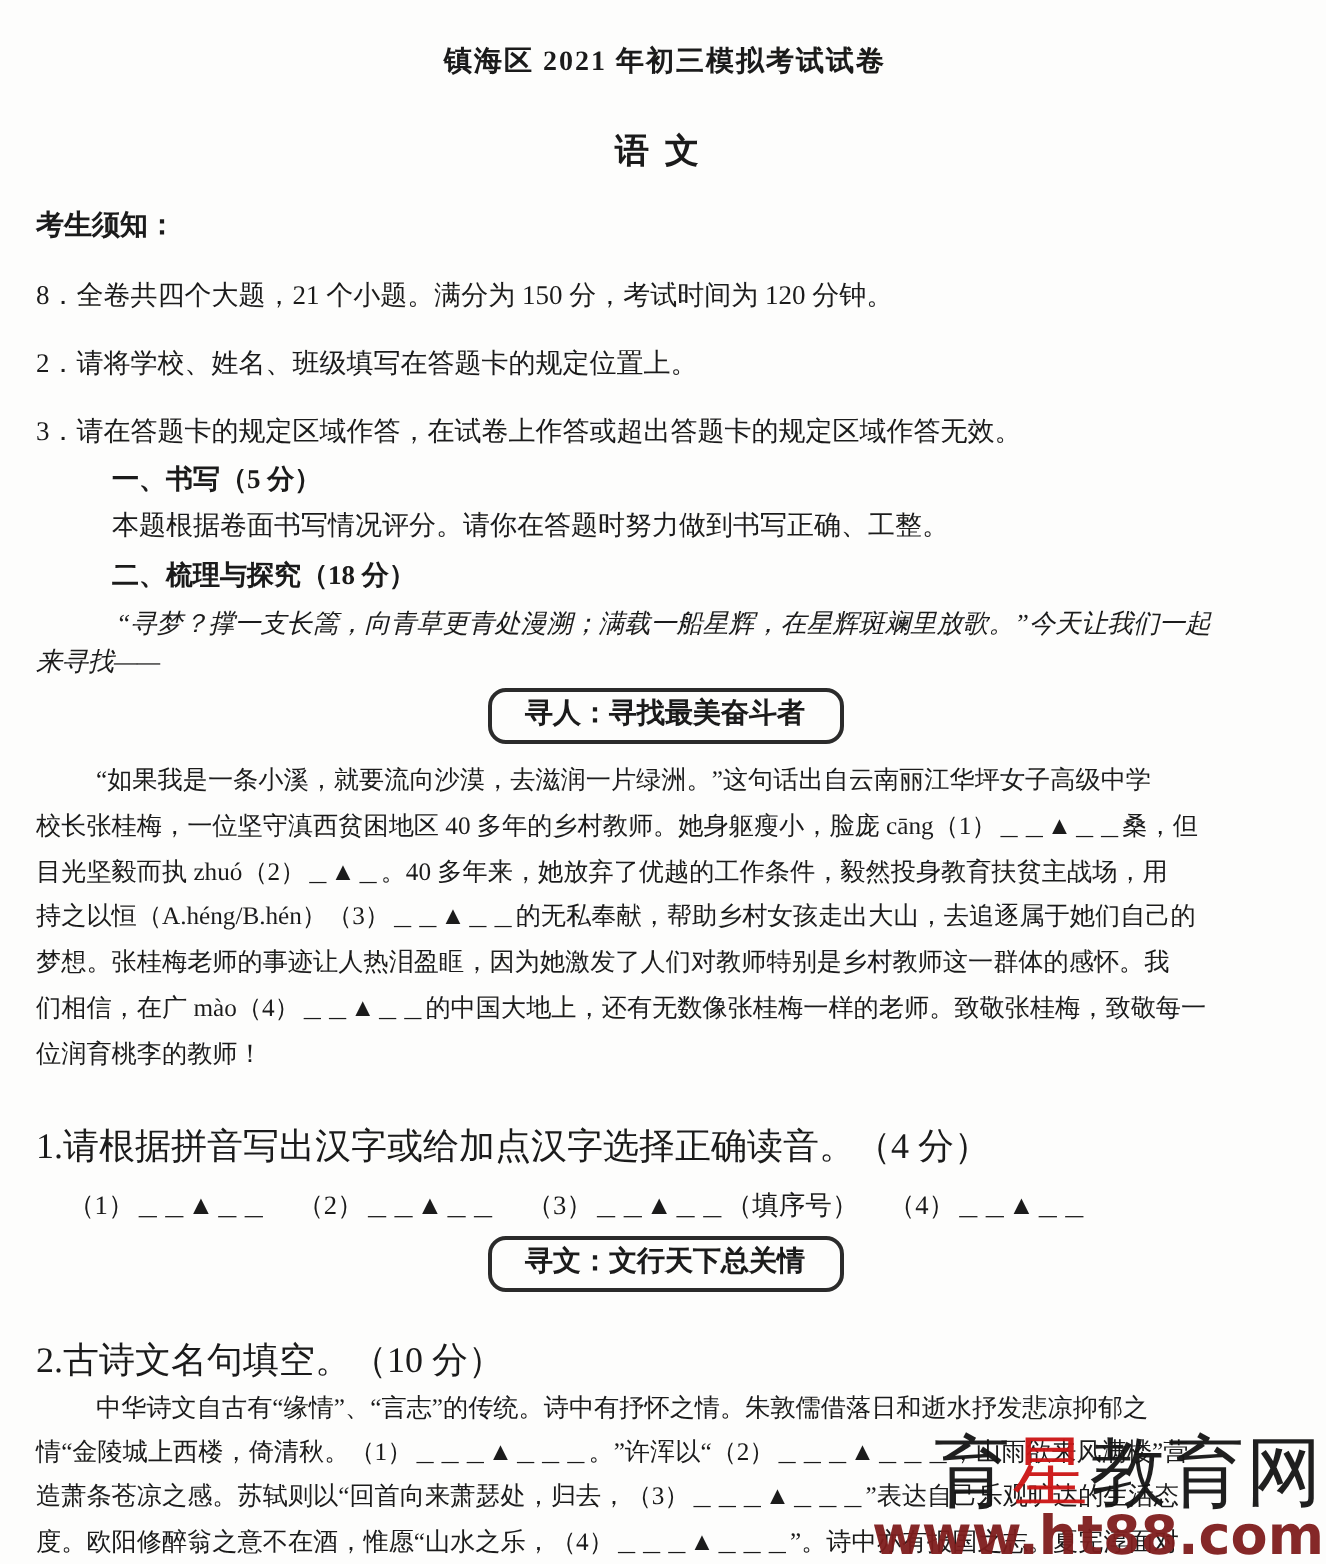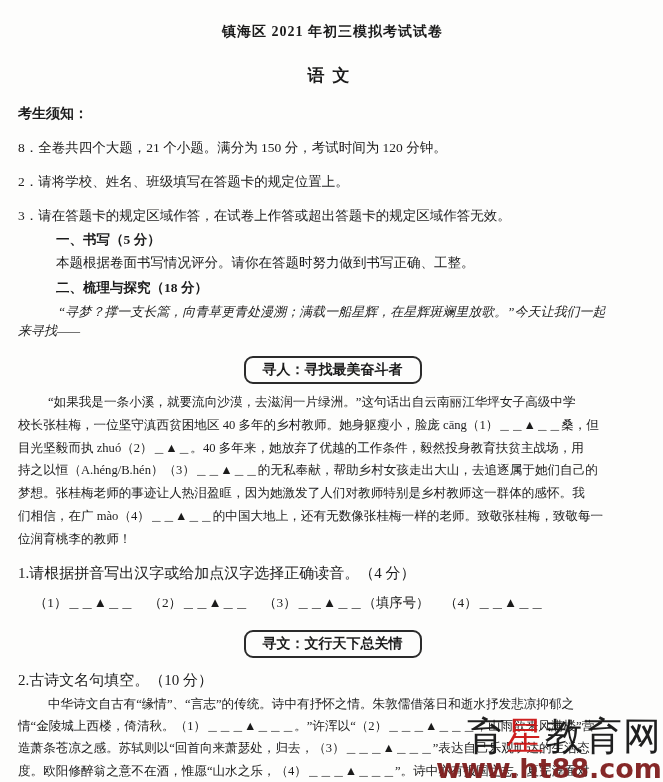--- a/index.html
+++ b/index.html
@@ -22,30 +22,30 @@
   }
   .notice-head{font-size:14px;font-weight:bold;margin-top:16px;line-height:20px;}
   .notice-item{font-size:13.5px;margin-top:13px;line-height:21px;}
   .sec-head{font-size:13.5px;font-weight:bold;margin:3px 0 0 38px;line-height:22px;}
   .sec-body{font-size:13.5px;margin:1px 0 0 38px;line-height:22px;}
   .quote{
     font-size:13px;font-style:italic;line-height:19px;
     white-space:pre-line;text-indent:40px;margin-top:3px;
   }
   .tagbox{
-    display:block;width:fit-content;margin:16px auto 4px auto;
+    display:block;width:fit-content;margin:4px auto 4px auto;
     border:2px solid #2b2b2b;border-radius:9px;
     padding:3px 17px;font-size:14px;font-weight:bold;line-height:18px;
     background:#fdfdfc;
   }
   .passage{
     font-size:12.6px;line-height:22.8px;white-space:pre-line;
     text-indent:30px;margin-top:7px;
   }
-  .q-stem{font-size:15px;margin-top:12px;line-height:21px;}
+  .q-stem{font-size:18px;margin-top:24px;line-height:21px;}
   .blank-row{
     display:flex;gap:15px;margin:8px 0 2px 16px;
     font-size:13.3px;line-height:22px;
   }
   .q2-text{
     font-size:12.6px;line-height:22.4px;white-space:pre-line;
     text-indent:30px;margin-top:2px;
   }
   .watermark{
     position:absolute;right:1px;bottom:0px;

